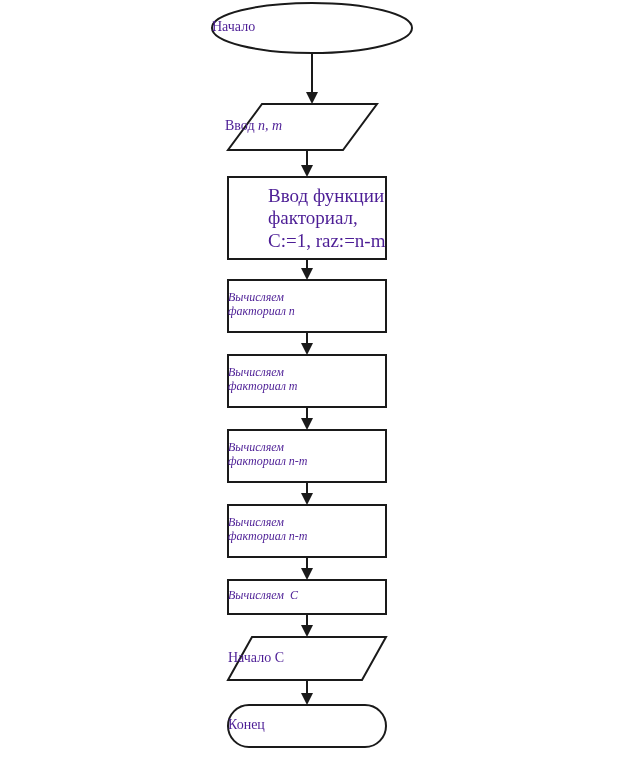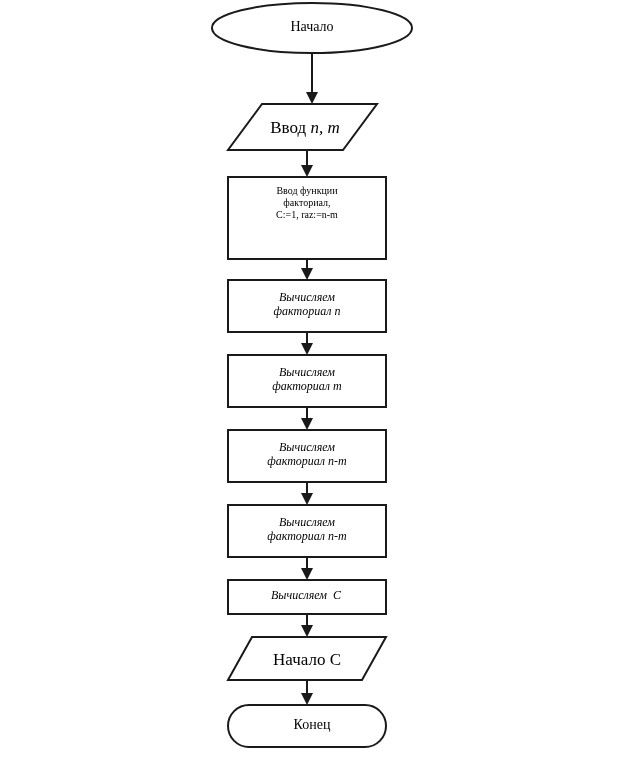--- a/index.html
+++ b/index.html
@@ -16,40 +16,40 @@
   }
   #flowchart-canvas {
     position: absolute;
     left: 0;
     top: 0;
     width: 618px;
     height: 759px;
   }
   .node-label {
     position: absolute;
-    text-align: center;
-    color: #000000;
+    color: #4c1d95;
     line-height: 1.18;
     white-space: pre;
     pointer-events: none;
   }
   .terminator-label {
     font-size: 14px;
     font-style: normal;
   }
   .io-label {
-    font-size: 17px;
+    font-size: 14px;
     font-style: normal;
   }
   .io-label .ital {
     font-style: italic;
   }
   .process-upright {
-    font-size: 10px;
+    font-size: 19px;
     font-style: normal;
+    padding-left: 40px;
   }
   .process-italic {
     font-size: 12px;
     font-style: italic;
   }
   svg .stroke {
     fill: #ffffff;
     stroke: #1a1a1a;
     stroke-width: 2;
   }

